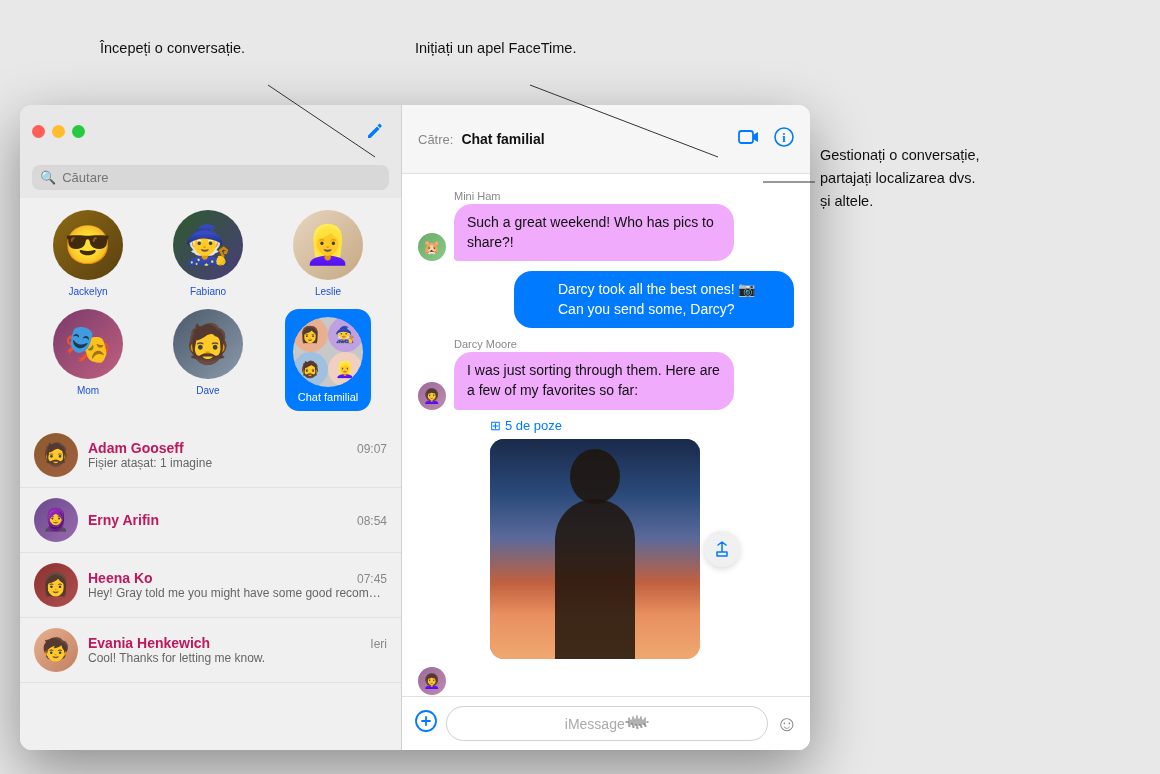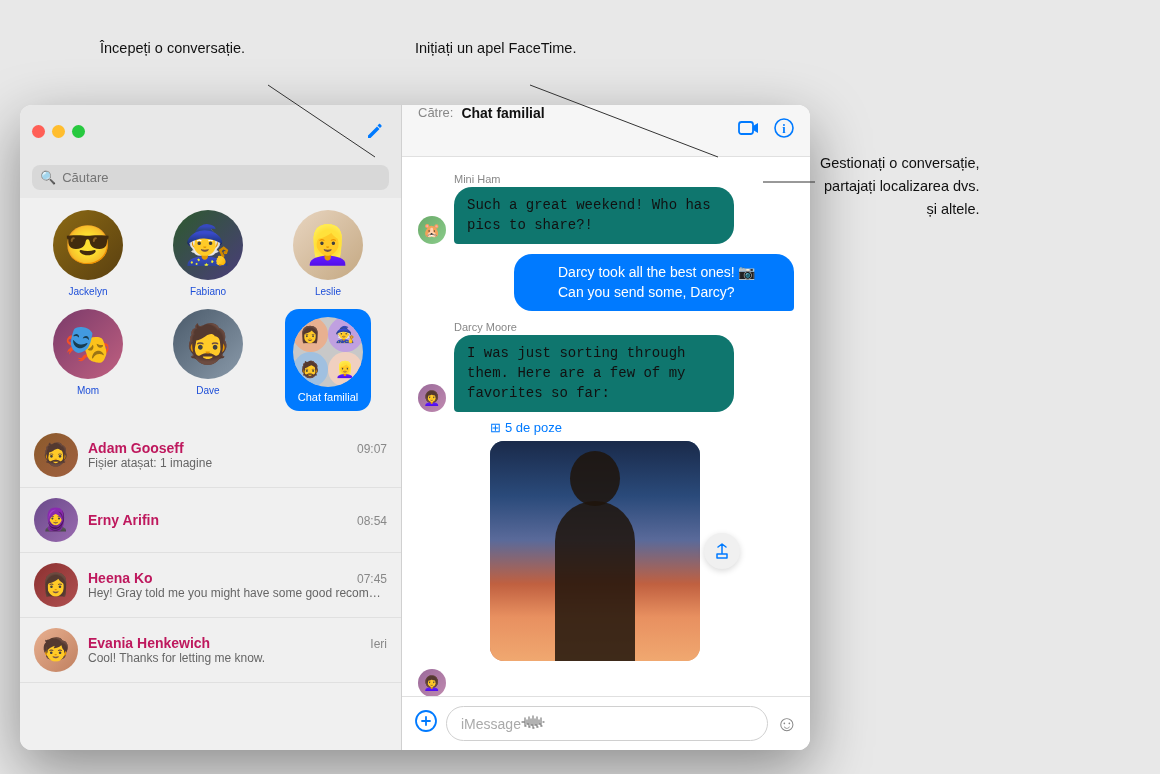--- a/index.html
+++ b/index.html
@@ -202,24 +202,25 @@
 
     
     .chat-area {
       flex: 1;
       background: #ffffff;
       display: flex;
       flex-direction: column;
     }
 
     .chat-header {
-      height: 52px;
+      height: 69px;
       background: #f6f6f6;
       border-bottom: 1px solid #e0e0e0;
       display: flex;
+      align-items: center;
       padding: 0 16px;
       gap: 8px;
       flex-shrink: 0;
     }
     .chat-header-to {
       font-size: 13px;
       color: #888;
     }
     .chat-header-name {
       font-size: 14px;
@@ -277,24 +278,23 @@
     }
     .msg-bubble {
       max-width: 280px;
       padding: 9px 13px;
       border-radius: 18px;
       font-size: 14px;
       line-height: 1.4;
       position: relative;
     }
     .msg-bubble.incoming {
-      background: #0f766e;
+      background: #f0abfc;
       color: #111;
       border-bottom-left-radius: 4px;
-      font-family: Liberation Mono, monospace;
     }
     .msg-bubble.outgoing {
       background: #007AFF;
       color: #fff;
       border-bottom-right-radius: 4px;
       padding-left: 44px;
     }
     .photos-label {
       font-size: 13px;
       color: #007AFF;
@@ -348,21 +348,21 @@
     }
     .chat-input-field {
       flex: 1;
       border: 1px solid #d0d0d0;
       border-radius: 20px;
       padding: 7px 14px;
       font-size: 14px;
       color: #999;
       display: flex;
       align-items: center;
-      justify-content: flex-start;
+      justify-content: center;
       background: #fff;
     }
     .chat-input-field-text {
       font-size: 14px;
       color: #aaa;
     }
     .chat-input-wave {
       color: #666;
       font-size: 14px;
     }
@@ -426,21 +426,21 @@
 
   <line x1="268" y1="85" x2="375" y2="157" stroke="#333" stroke-width="1"></line>
 
   <line x1="530" y1="85" x2="718" y2="157" stroke="#333" stroke-width="1"></line>
 
   <line x1="763" y1="182" x2="815" y2="182" stroke="#333" stroke-width="1"></line>
 </svg>
 
 <span class="annotation-text" style="top:38px; left:100px;">Începeți o conversație.</span>
 <span class="annotation-text" style="top:38px; left:415px;">Inițiați un apel FaceTime.</span>
-<span class="annotation-text" style="top:152px; left:820px; line-height:1.6;text-align:right;">Gestionați o conversație,<br>partajați localizarea dvs.<br>și altele.</span>
+<span class="annotation-text" style="top:144px; left:820px; line-height:1.6;">Gestionați o conversație,<br>partajați localizarea dvs.<br>și altele.</span>
 
 <div class="app-window">
 
   <div class="sidebar">
 
     <div class="sidebar-titlebar">
       <div class="traffic-lights">
         <div class="traffic-light tl-red"></div>
         <div class="traffic-light tl-yellow"></div>
         <div class="traffic-light tl-green"></div>

